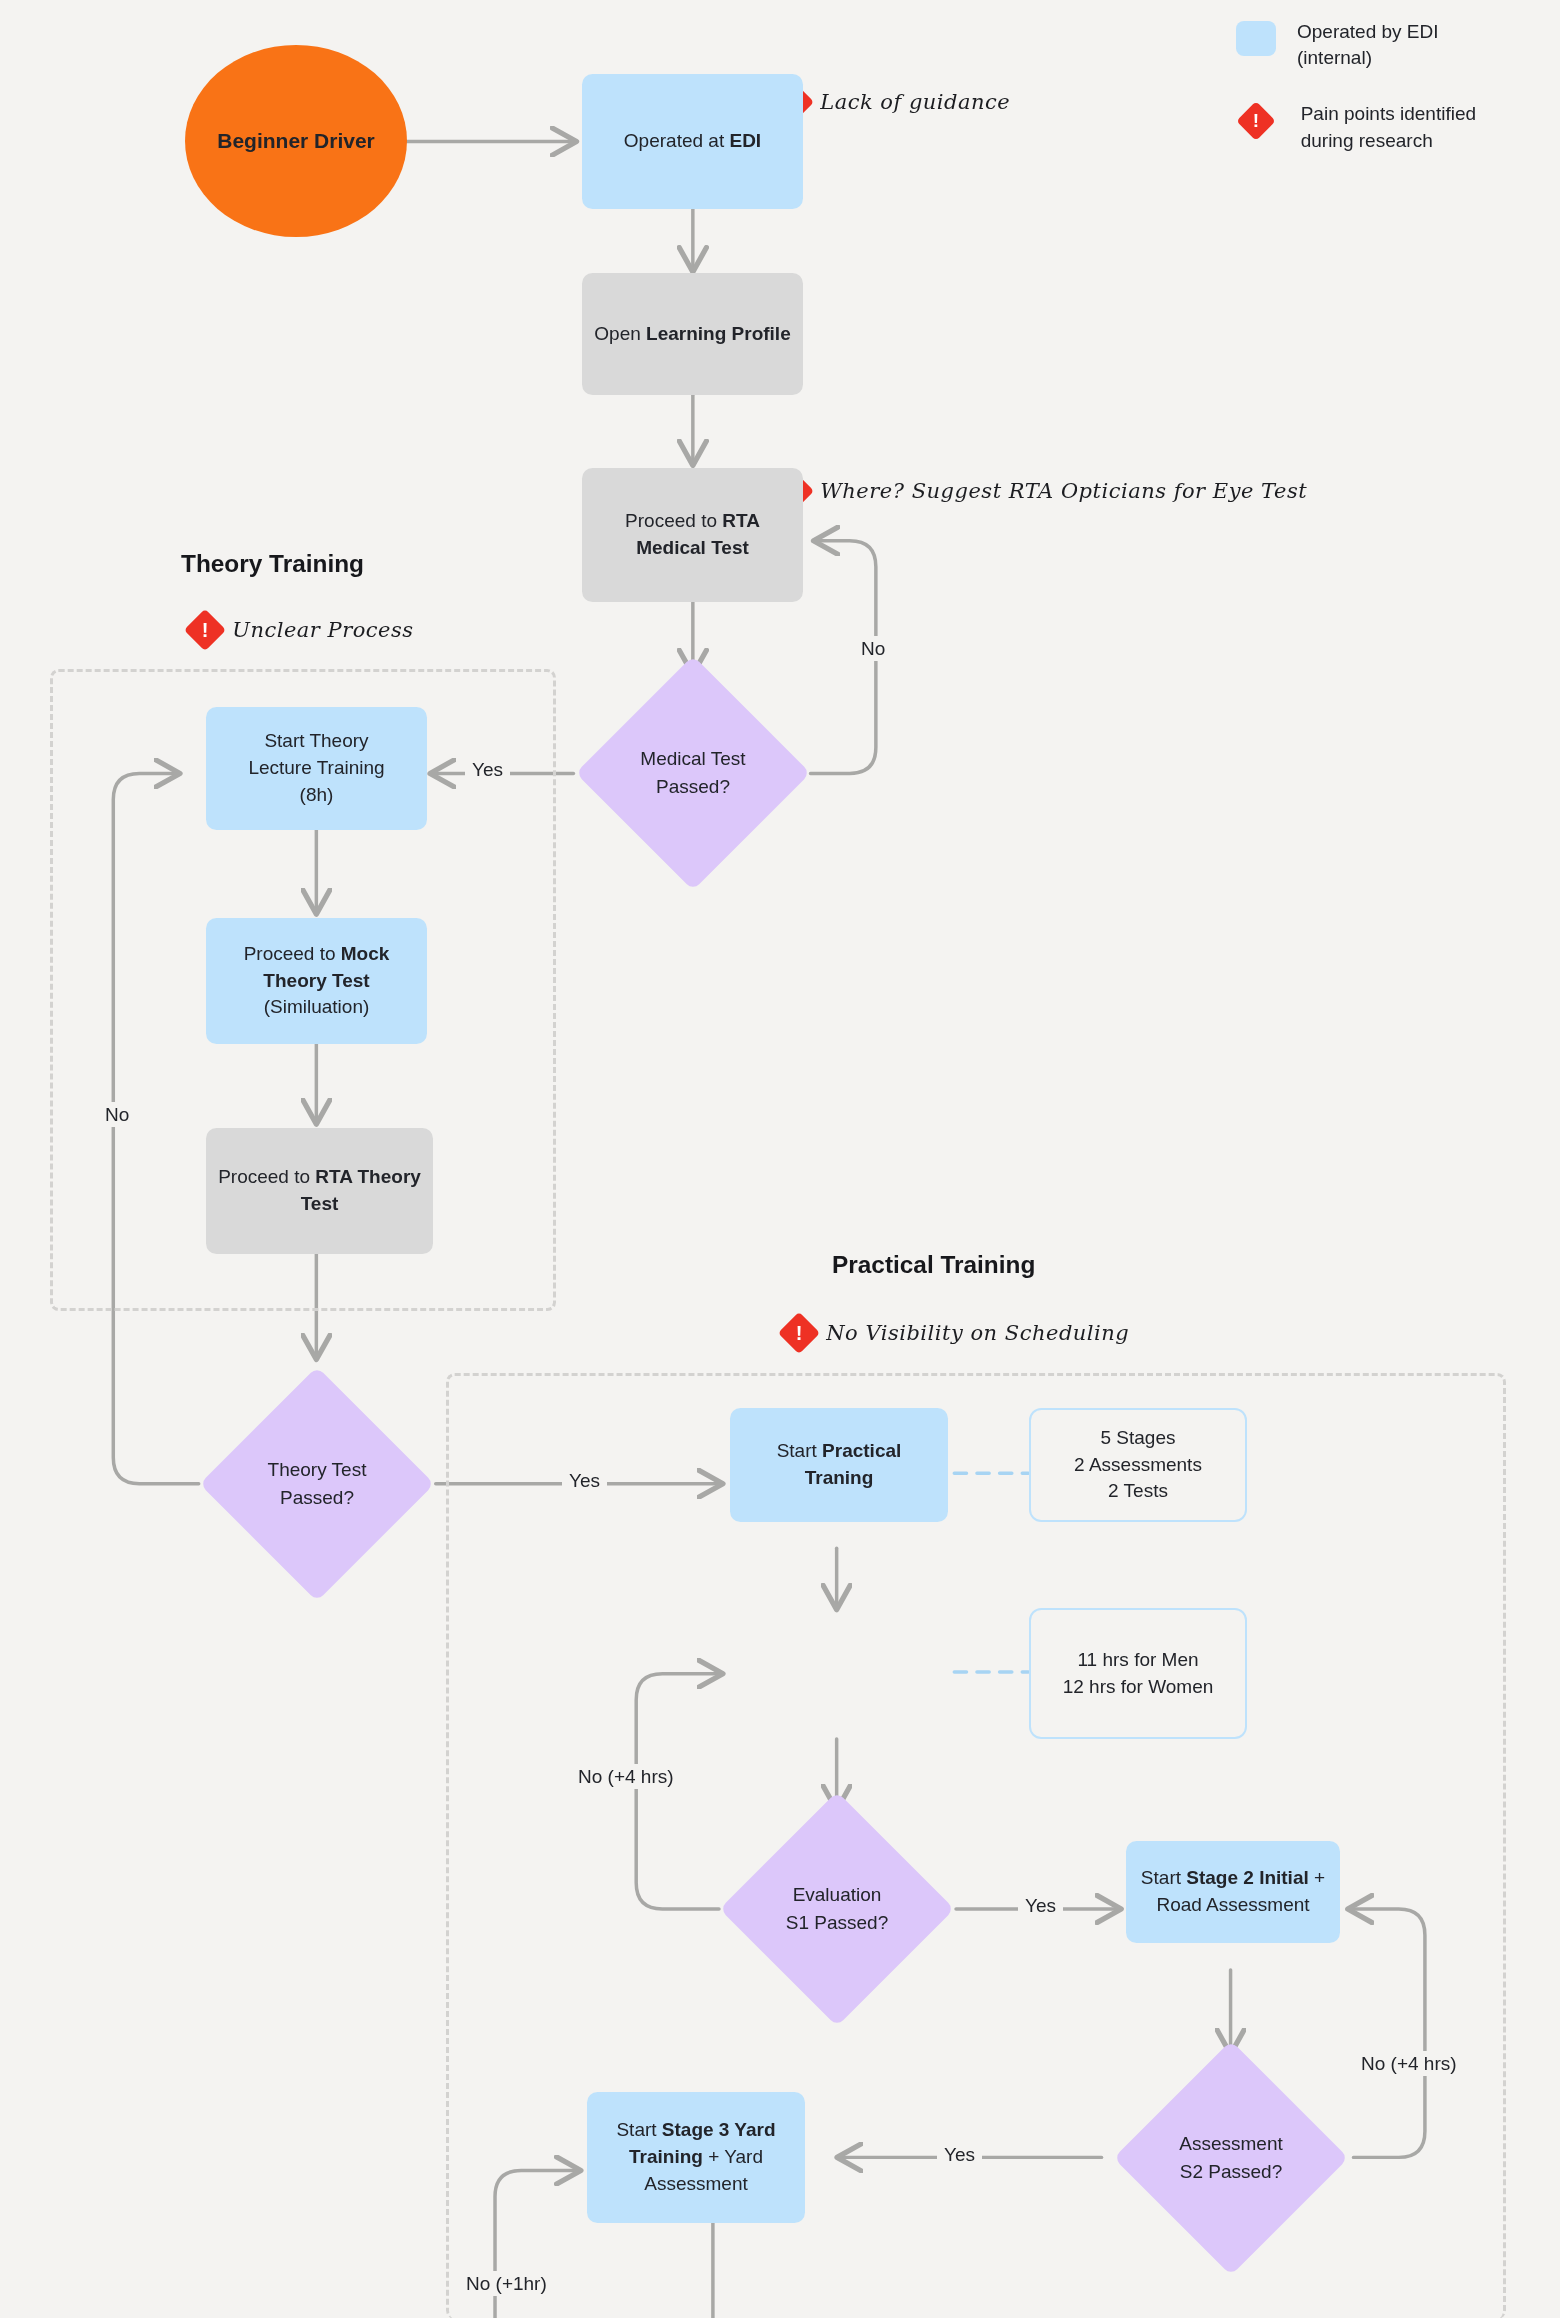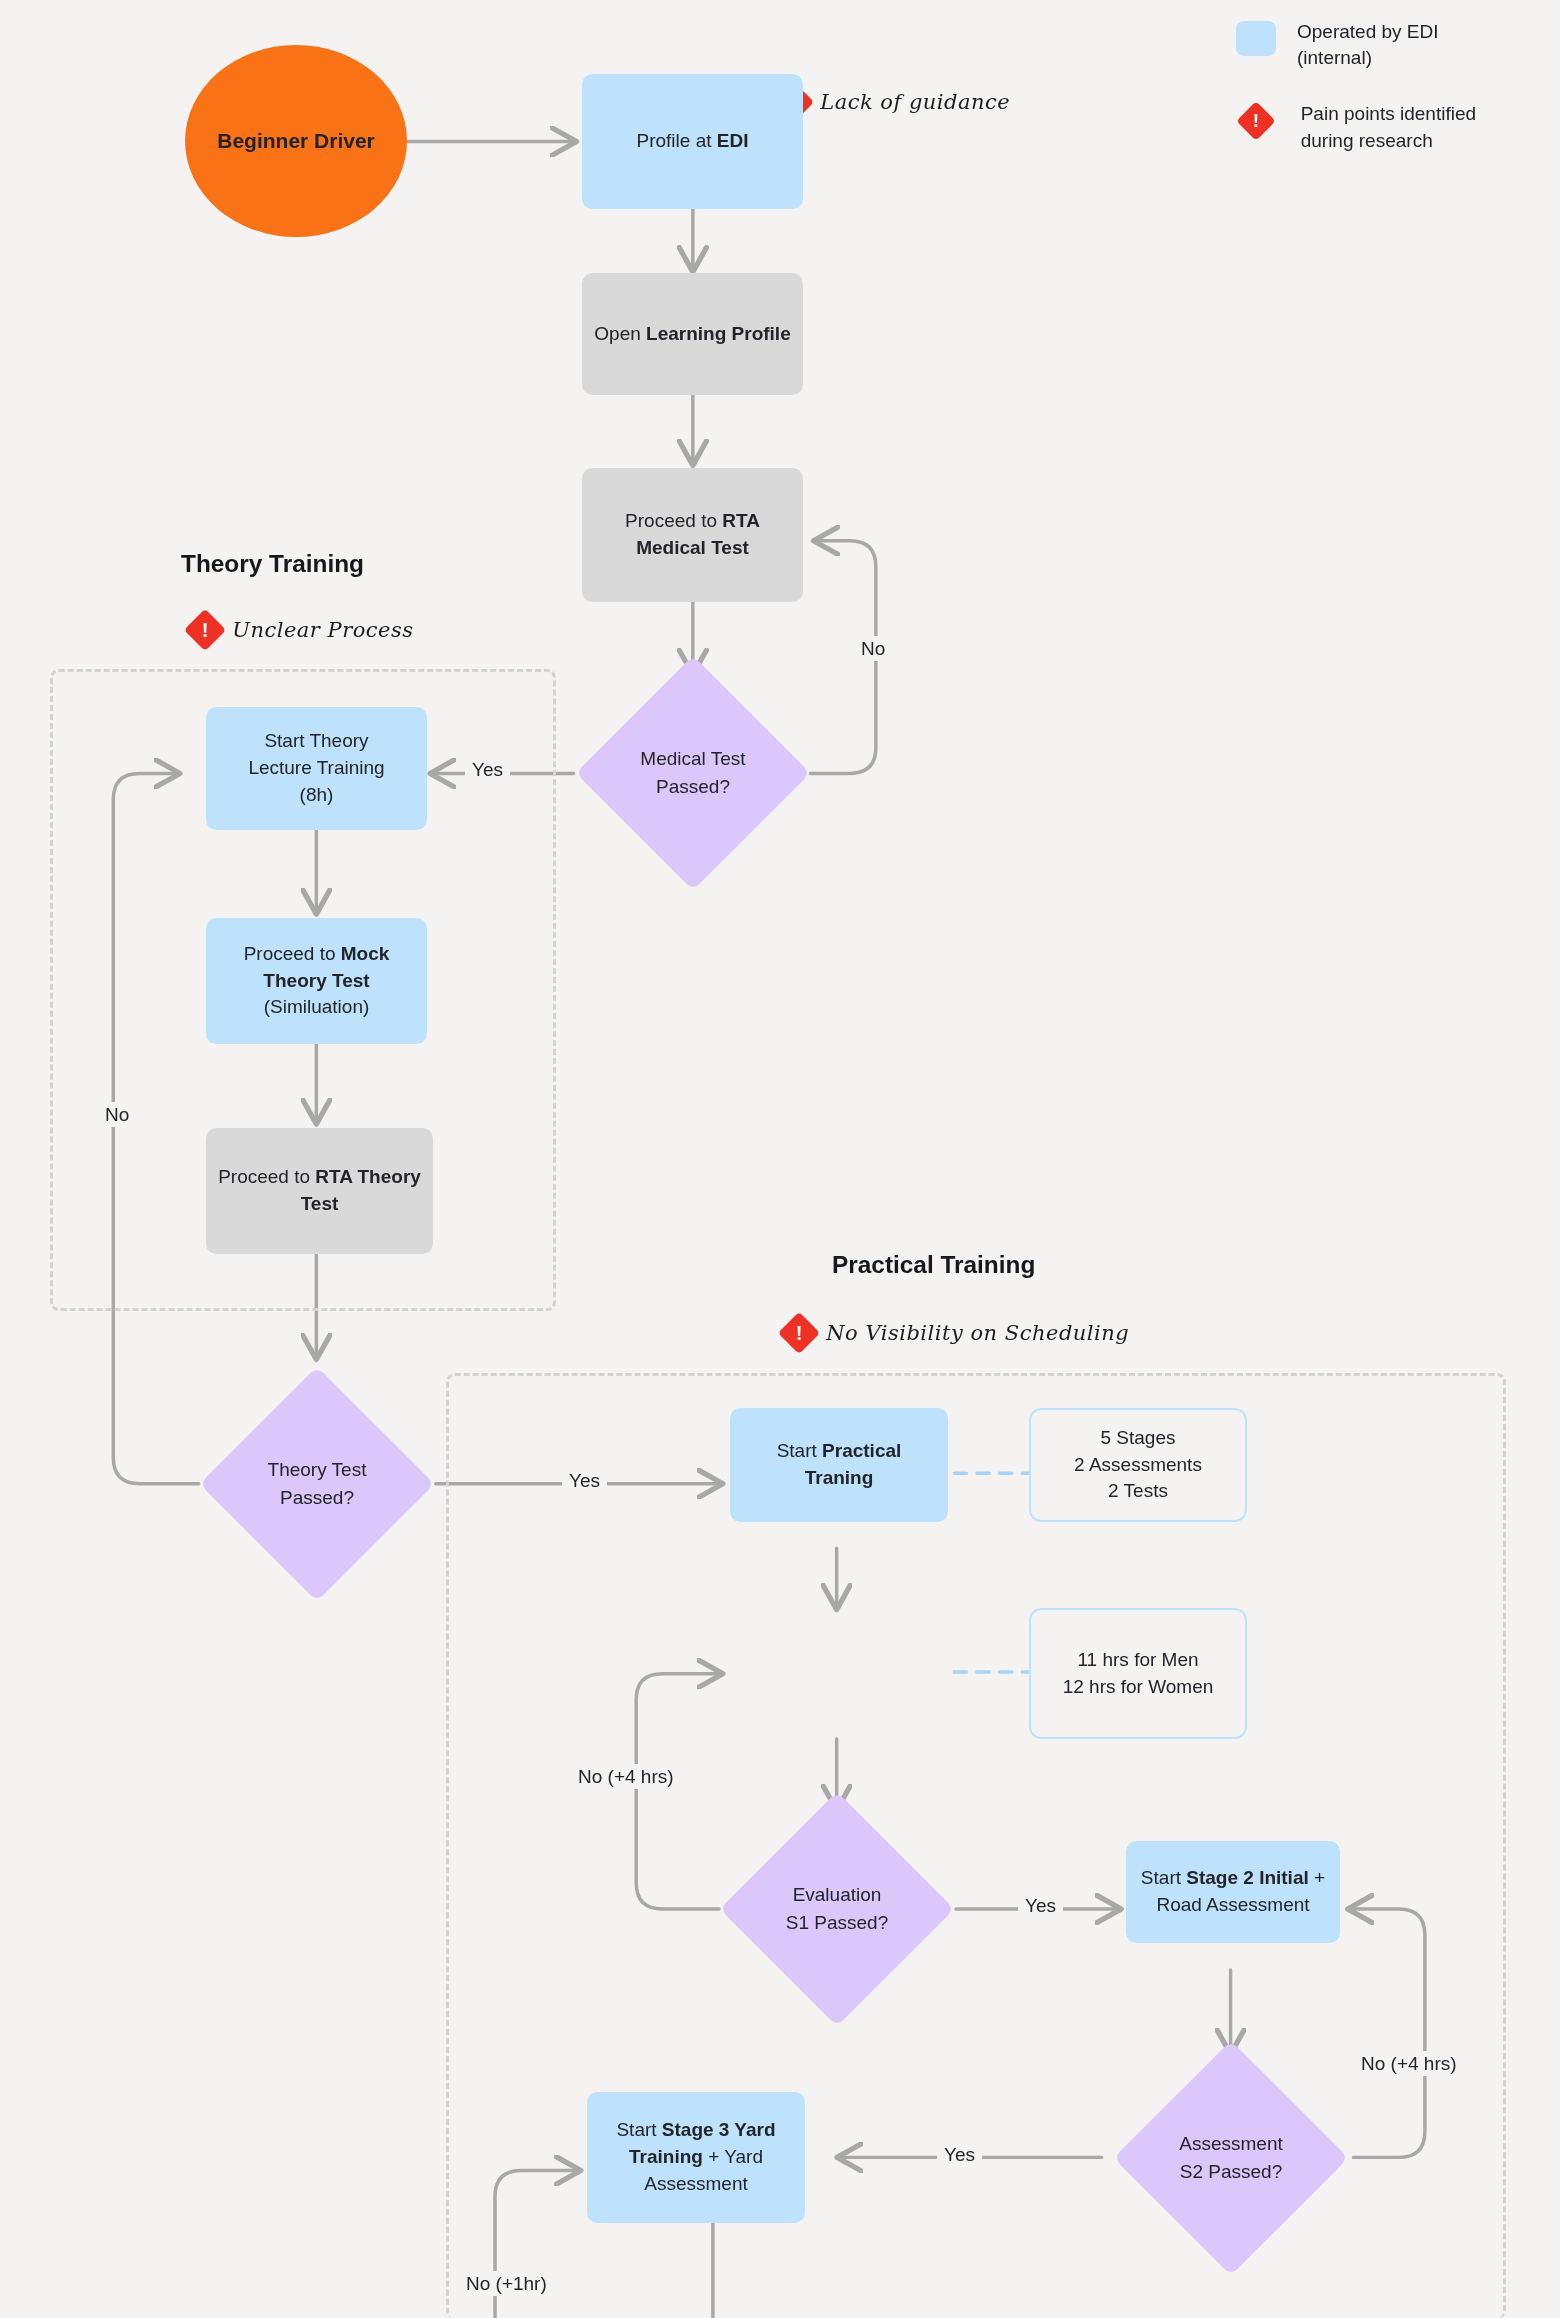--- a/index.html
+++ b/index.html
@@ -187,36 +187,40 @@
   <div class="group-frame" style="left:50px;top:669px;width:506px;height:642px;"></div>
   <div class="group-frame" style="left:446px;top:1373px;width:1060px;height:946px;border-bottom:none;"></div>
 
   <div class="group-title" style="left:181px;top:550px;">Theory Training</div>
   <div class="group-title" style="left:832px;top:1251px;">Practical Training</div>
 
   <div class="pain" style="left:778px;top:87px;">
     <span class="pain-diamond"></span>
     <span class="pain-text">Lack of guidance</span>
   </div>
+  <div class="pain" style="left:778px;top:476px;">
+    <span class="pain-diamond"></span>
+    <span class="pain-text">Where? Suggest RTA Opticians for Eye Test</span>
+  </div>
   <div class="pain" style="left:190px;top:615px;">
     <span class="pain-diamond"></span>
     <span class="pain-text">Unclear Process</span>
   </div>
   <div class="pain" style="left:784px;top:1318px;">
     <span class="pain-diamond"></span>
     <span class="pain-text">No Visibility on Scheduling</span>
   </div>
 
   <div class="node oval" style="left:185px;top:45px;width:222px;height:192px;">
     <span>Beginner Driver</span>
   </div>
 
   <div class="node box edi" style="left:582px;top:74px;width:221px;height:135px;">
     <span>
-      <span>Profile at </span><b>EDI</b>
+      <span>Operated at </span><b>EDI</b>
     </span>
   </div>
 
   <div class="node box rta" style="left:582px;top:273px;width:221px;height:122px;">
     <span>
       <span>Open </span><b>Learning Profile</b>
     </span>
   </div>
 
   <div class="node box rta" style="left:582px;top:468px;width:221px;height:134px;">

